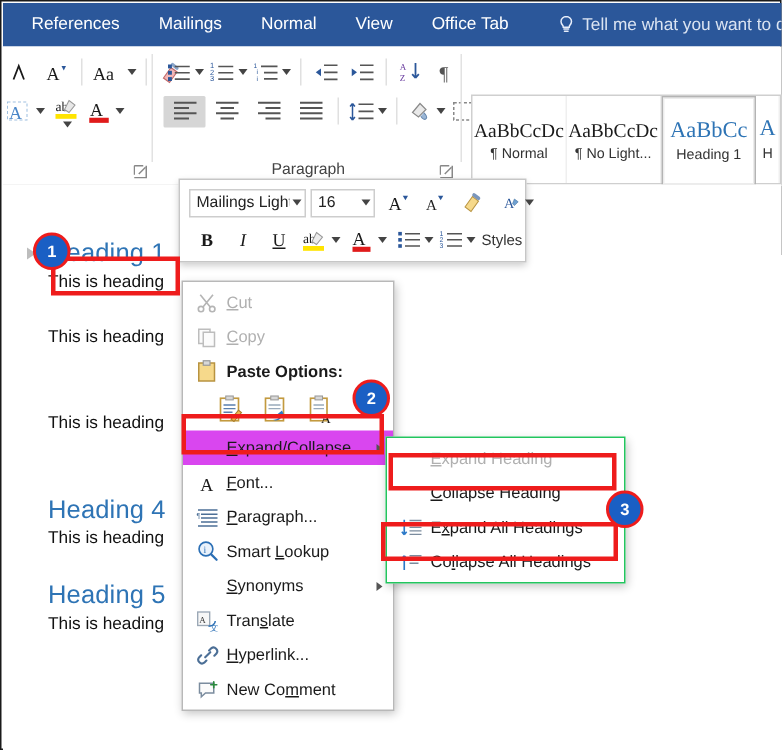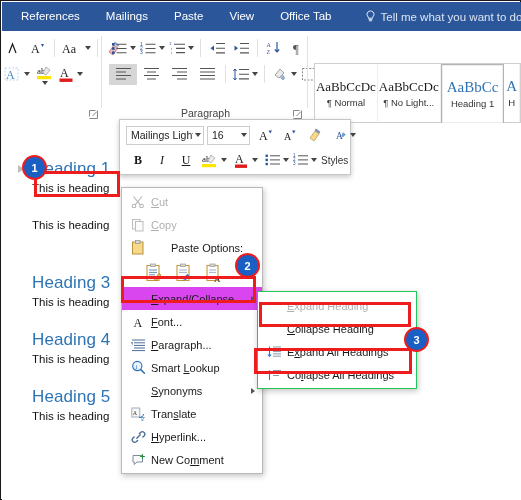--- a/index.html
+++ b/index.html
@@ -81,21 +81,21 @@
 </style>
 </head>
 <body>
 
 <div class="frame">
 
   <div class="tabbar">
     <div class="tabs">
       <div class="tab">References</div>
       <div class="tab">Mailings</div>
-      <div class="tab">Paste</div>
+      <div class="tab">Normal</div>
       <div class="tab">View</div>
       <div class="tab">Office Tab</div>
       <div class="tellme">
         <span class="bulb">
           <svg width="11" height="13" viewBox="0 0 11 13">
               <path d="M5.5 1C3.6 1 2 2.5 2 4.3c0 1.3.7 2 1.3 2.8l.2 1.1h4l.2-1.1C8.3 6.3 9 5.6 9 4.3 9 2.5 7.4 1 5.5 1z" fill="none" stroke="#e8eefa" stroke-width="1"></path>
               <path d="M3.9 9.3h3.2M4.3 10.8h2.4" stroke="#e8eefa" stroke-width="1" stroke-linecap="round"></path>
             </svg>
         </span>
         <span>Tell me what you want to do...</span>
@@ -325,21 +325,20 @@
   <div class="doc">
     <div class="para" style="top:36px;">
       <span class="tri"></span>
       <div class="hd">Heading 1</div>
       <div class="bd">This is heading</div>
     </div>
     <div class="para" style="top:93px;">
       <div class="bd">This is heading</div>
     </div>
     <div class="para" style="top:150px;">
-      <div class="hd">Heading 3</div>
       <div class="bd">This is heading</div>
     </div>
     <div class="para" style="top:207px;">
       <div class="hd">Heading 4</div>
       <div class="bd">This is heading</div>
     </div>
     <div class="para" style="top:264px;">
       <div class="hd">Heading 5</div>
       <div class="bd">This is heading</div>
     </div>
@@ -453,21 +452,21 @@
       </span>
       <span class="mlabel"><u>C</u>opy</span>
     </div>
     <div class="mi">
       <span class="mico">
         <svg width="14" height="15" viewBox="0 0 14 15">
             <rect x="1.5" y="2" width="10.5" height="12" fill="#f6d98b" stroke="#b89340" stroke-width="1"></rect>
             <rect x="4.5" y="0.5" width="4.5" height="3" fill="#d8d8d8" stroke="#999" stroke-width=".8"></rect>
           </svg>
       </span>
-      <span class="mlabel" style="font-weight:normal;margin-left:20px;">Paste Options:</span>
+      <span class="mlabel" style="font-weight:bold;">Paste Options:</span>
     </div>
     <div class="pasterow">
       <span class="pbtn">
         <svg width="19" height="20" viewBox="0 0 19 20">
             <rect x="2" y="2.5" width="12" height="15" fill="#fff" stroke="#c39a3f" stroke-width="1.1"></rect>
             <rect x="5.5" y="1" width="5" height="2.6" fill="#d8d8d8" stroke="#999" stroke-width=".7"></rect>
             <g stroke="#5a7fae" stroke-width=".9">
               <path d="M4 7h8M4 9.4h8M4 11.8h6"></path>
             </g>
             <path d="M11 18l5-6-2-1.5-5 6z" fill="#f2b54f" stroke="#a97c2a" stroke-width=".7"></path>

